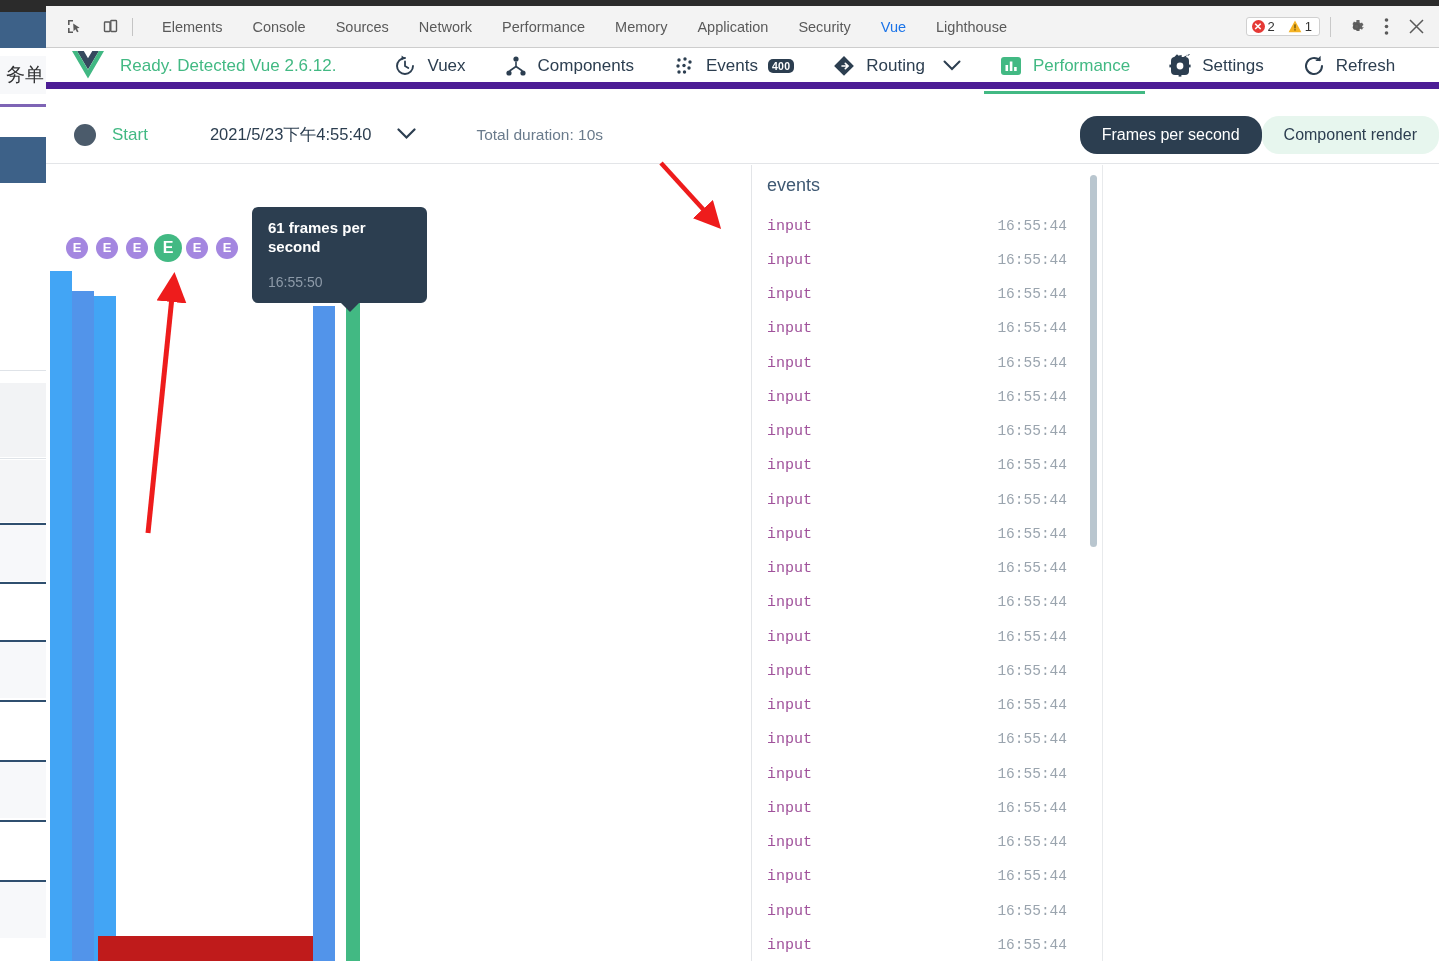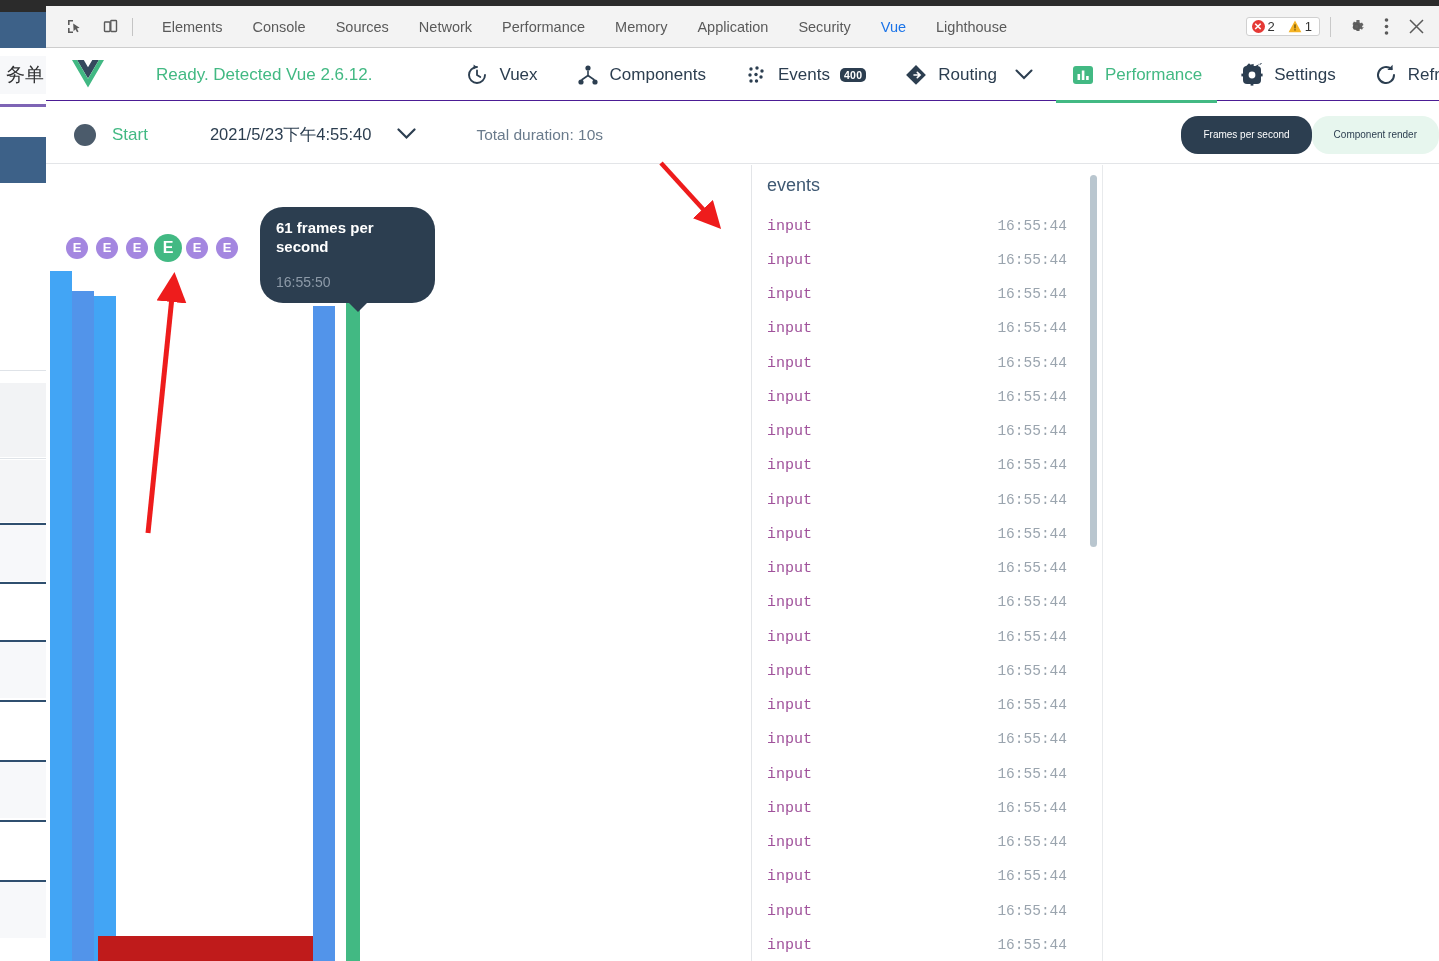--- a/index.html
+++ b/index.html
@@ -59,23 +59,23 @@
   .err-dot {
     width: 13px; height: 13px; border-radius: 50%; background: #e53935;
     color: #fff; font-size: 10px; line-height: 13px; text-align: center; font-weight: bold;
   }
   .pill-gap { width: 7px; }
   .vsep { width: 1px; height: 20px; background: #c9c9c9; margin: 0 10px; }
   .dt-act { width: 30px; height: 30px; display: flex; align-items: center; justify-content: center; cursor: pointer; }
 
   
   .vue-header {
-    position: absolute; left: 0; top: 49px; width: 1393px; height: 52px;
-    background: #fff; border-bottom: 1px solid #4c1d95;
-    display: flex; align-items: center; gap: 36px;
+    position: absolute; left: 0; top: 49px; width: 1393px; height: 40px;
+    background: #fff; border-bottom: 7px solid #4c1d95;
+    display: flex; align-items: center;
   }
   .vue-logo { margin-left: 24px; width: 36px; height: 34px; }
   .vue-status { margin-left: 14px; font-size: 17px; color: #42b983; white-space: nowrap; }
   .vue-nav { display: flex; align-items: stretch; height: 56px; margin-left: 38px; }
   .vue-nav-item {
     display: flex; align-items: center; gap: 10px; padding: 0 19px;
     height: 56px; cursor: pointer; position: relative; white-space: nowrap;
     font-size: 17px; color: #2c3e50;
   }
   .vue-nav-item.active { color: #42b983; }
@@ -94,21 +94,21 @@
     background: #fff; border-bottom: 1px solid #e3e5e8;
     display: flex; align-items: center;
   }
   .rec-dot { width: 22px; height: 22px; border-radius: 50%; background: #4b5b6b; margin-left: 28px; cursor: pointer; }
   .rec-label { margin-left: 16px; font-size: 17px; color: #42b983; cursor: pointer; }
   .rec-time { margin-left: 62px; font-size: 16.5px; color: #2c3e50; white-space: nowrap; }
   .chev { margin-left: 26px; cursor: pointer; }
   .total-dur { margin-left: 60px; font-size: 15.5px; color: #6a7b8c; white-space: nowrap; }
   .seg-group { margin-left: auto; display: flex; height: 38px; align-items: stretch; margin-right: 0; }
   .seg {
-    padding: 0 22px; display: flex; align-items: center; font-size: 10px;
+    padding: 0 22px; display: flex; align-items: center; font-size: 16px;
     cursor: pointer; white-space: nowrap; border-radius: 17px;
   }
   .seg.active { background: #2c3e50; color: #fff; }
   .seg.inactive { background: #e7f6ee; color: #2c3e50; }
 
   
   .perf-body { position: absolute; left: 0; top: 165px; width: 1393px; height: 796px; background: #fff; }
   .chart-pane { position: absolute; left: 0; top: 0; width: 706px; height: 796px; overflow: hidden;
       border-right: 1px solid #e3e5e8; }
   .events-pane { position: absolute; left: 707px; top: 0; width: 350px; height: 796px; background: #fff;
@@ -380,21 +380,21 @@
         <div class="bar" style="left:300px;width:14px; height:683px; background:#42b983;"></div>
         <div class="bar" style="left:52px; width:215px; height:25px; background:#bf1b1b;"></div>
 
         <div class="emark purple" style="left:20px;  top:72px;">E</div>
         <div class="emark purple" style="left:50px;  top:72px;">E</div>
         <div class="emark purple" style="left:80px;  top:72px;">E</div>
         <div class="emark green" style="left:108px; top:69px; width:28px; height:28px; line-height:28px; font-size:16px;">E</div>
         <div class="emark purple" style="left:140px; top:72px;">E</div>
         <div class="emark purple" style="left:170px; top:72px;">E</div>
 
-        <div class="tooltip" style="left:214px; top:42px;border-radius:23px;">
+        <div class="tooltip" style="left:206px; top:42px;">
           <div class="t1">61 frames per second</div>
           <div class="t2">16:55:50</div>
           <div class="tooltip-arrow" style="left:89px; bottom:-9px;"></div>
         </div>
       </div>
 
       <div class="events-pane">
         <div class="events-title">events</div>
         <div class="ev-scroll"></div>
         <div class="ev-row" style="top:44px">

